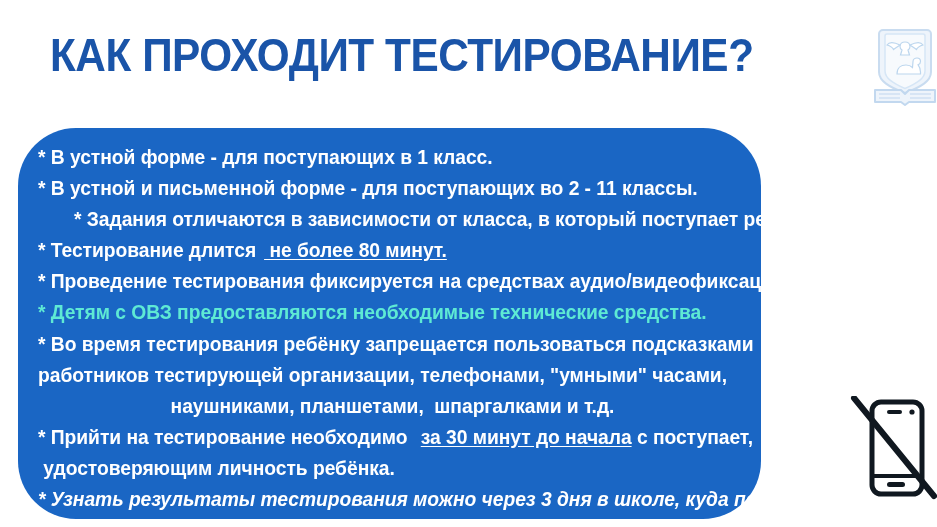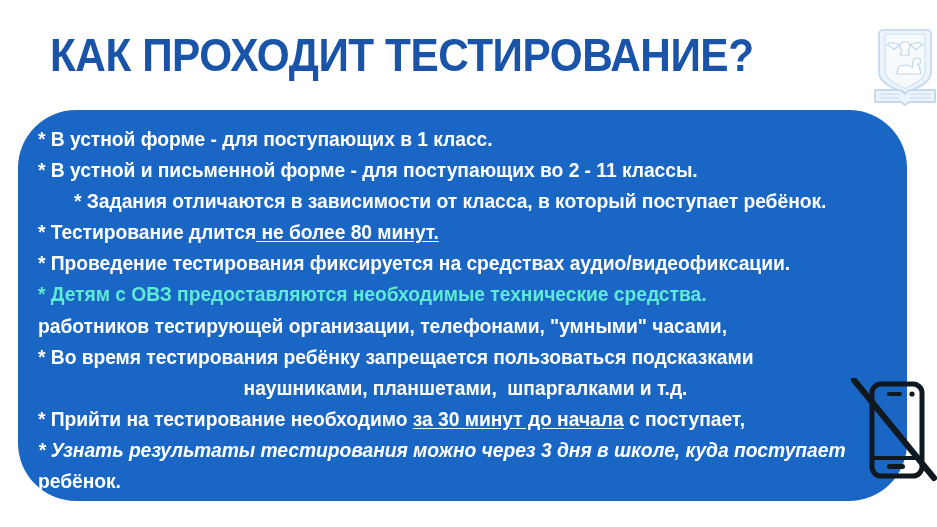--- a/index.html
+++ b/index.html
@@ -54,22 +54,22 @@
     top: 24px;
     width: 72px;
     height: 84px;
   }
   .logo svg { display: block; width: 72px; height: 84px; }
 
   
   .card {
     position: absolute;
     left: 18px;
-    top: 110px;
-    width: 889px;
+    top: 128px;
+    width: 743px;
     height: 391px;
     background: #1a66c4;
     border-radius: 58px;
   }
 
   .card-body {
     position: absolute;
     left: 20px;
     top: 14px;
     right: 14px;
@@ -80,20 +80,21 @@
     color: #ffffff;
     font-size: 19.3px;
     line-height: 31.1px;
     font-weight: bold;
     white-space: pre;
     letter-spacing: -0.05px;
   }
   .line .u {
     text-decoration: underline;
     text-underline-offset: 2px;
+    margin-left: 8px;
   }
 
   
   .no-phone {
     position: absolute;
     left: 828px;
     top: 268px;
     width: 92px;
     height: 106px;
     pointer-events: none;
@@ -127,24 +128,25 @@
   </div>
 
   <div class="card" style="background: rgb(26, 102, 196);">
     <div class="card-body">
       <div class="line" style="color: rgb(255, 255, 255);"><span>* В устной форме - для поступающих в 1 класс.</span></div>
       <div class="line" style="color: rgb(255, 255, 255);"><span>* В устной и письменной форме - для поступающих во 2 - 11 классы.</span></div>
       <div class="line" style="color: rgb(255, 255, 255); margin-left: 36px;"><span>* Задания отличаются в зависимости от класса, в который поступает ребёнок.</span></div>
       <div class="line" style="color: rgb(255, 255, 255);"><span>* Тестирование длится</span><span class="u"> не более 80 минут.</span></div>
       <div class="line" style="color: rgb(255, 255, 255);"><span>* Проведение тестирования фиксируется на средствах аудио/видеофиксации.</span></div>
       <div class="line" style="color: #5eead4;"><span>* Детям с ОВЗ предоставляются необходимые технические средства.</span></div>
+      <div class="line" style="color: rgb(255, 255, 255);"><span>* Во время тестирования ребёнку запрещается пользоваться подсказками</span></div>
       <div class="line" style="color: rgb(255, 255, 255);"><span>работников тестирующей организации, телефонами, "умными" часами,</span></div>
-      <div class="line" style="color: rgb(255, 255, 255);"><span>* Во время тестирования ребёнку запрещается пользоваться подсказками</span></div>
       <div class="line" style="color: rgb(255, 255, 255); text-align: center;"><span>наушниками, планшетами,  шпаргалками и т.д.</span></div>
       <div class="line" style="color: rgb(255, 255, 255);"><span>* Прийти на тестирование необходимо </span><span class="u">за 30 минут до начала</span><span> с поступает,</span></div>
+      <div class="line" style="color: rgb(255, 255, 255);"><span> удостоверяющим личность ребёнка.</span></div>
       <div class="line" style="color: rgb(255, 255, 255); font-style: italic;"><span>* Узнать результаты тестирования можно через 3 дня в школе, куда поступает</span></div>
       <div class="line" style="color: rgb(255, 255, 255);"><span>ребёнок.</span></div>
     </div>
 
     <div class="no-phone">
       <svg viewBox="0 0 92 106" xmlns="http://www.w3.org/2000/svg" aria-hidden="true">
         <rect x="26" y="6" width="50" height="92" rx="9" ry="9" fill="none" stroke="#101820" stroke-width="5"></rect>
         <rect x="41" y="14" width="15" height="4" rx="2" ry="2" fill="#101820"></rect>
         <circle cx="66" cy="16" r="2.6" fill="#101820"></circle>
         <line x1="26" y1="80" x2="76" y2="80" stroke="#101820" stroke-width="4"></line>

